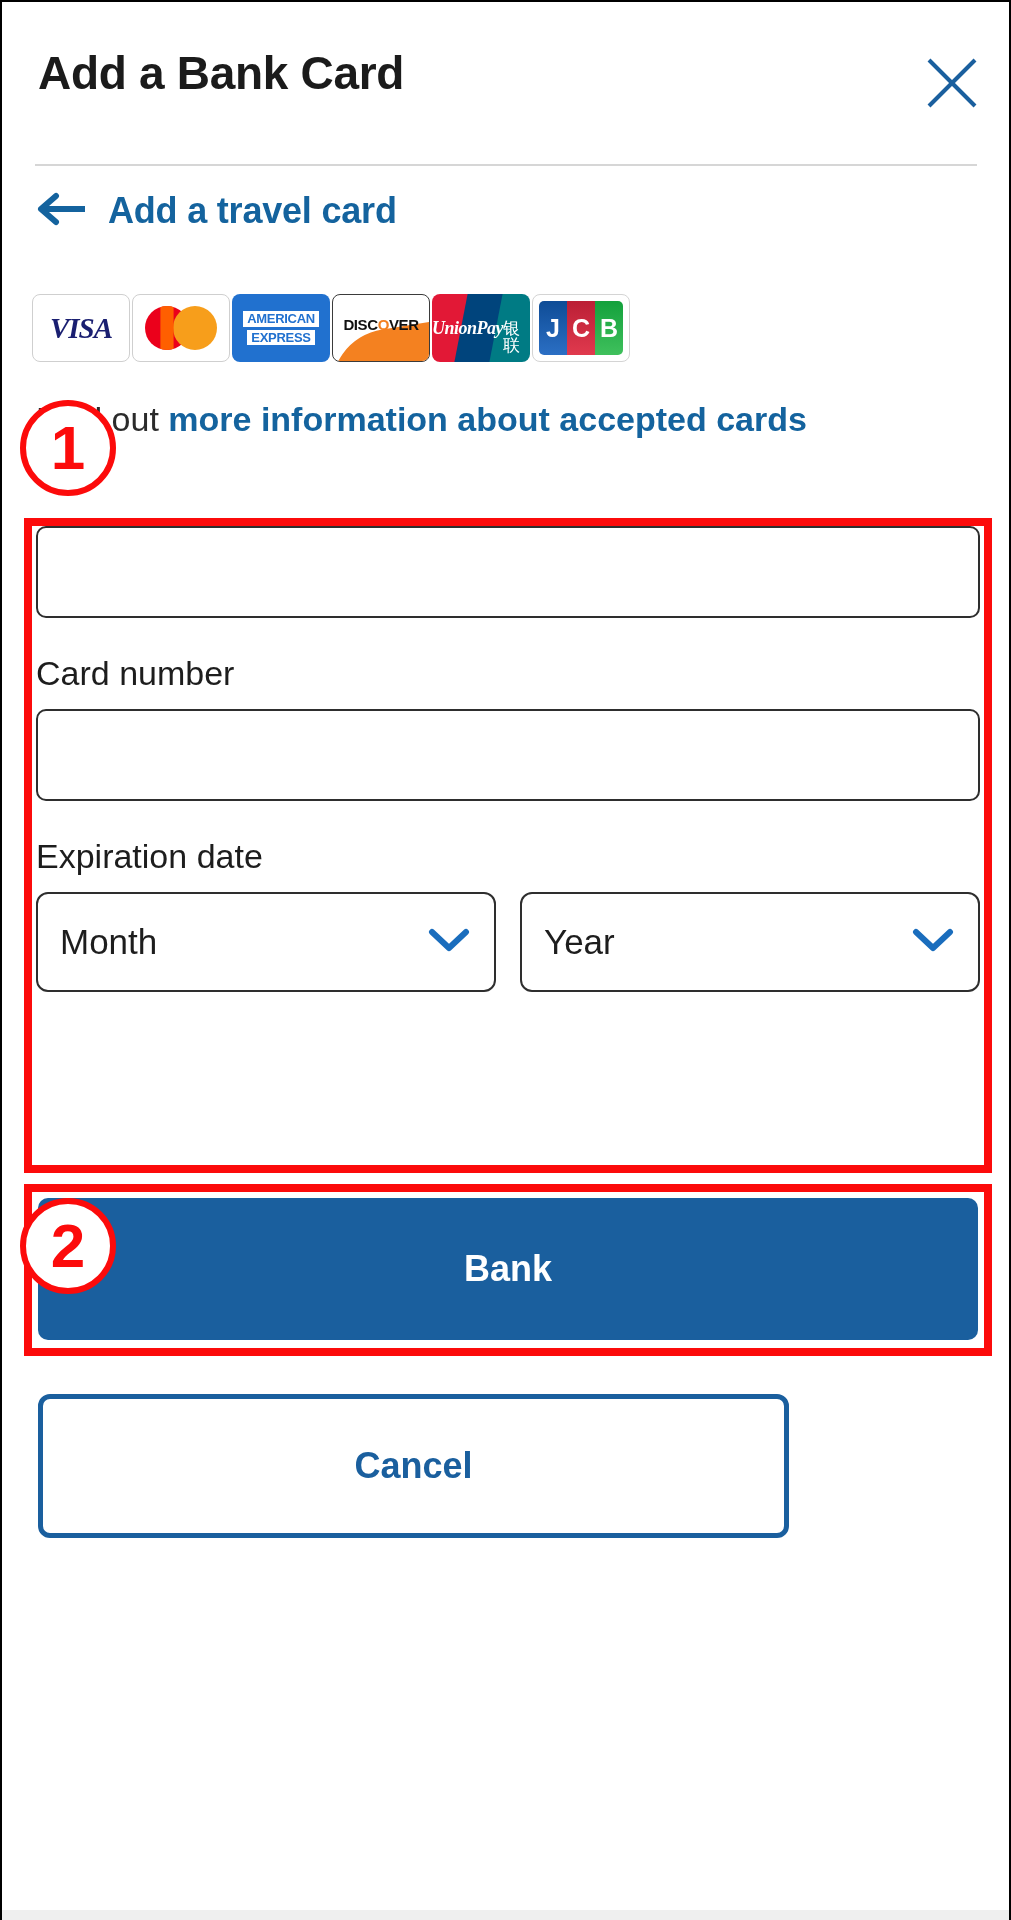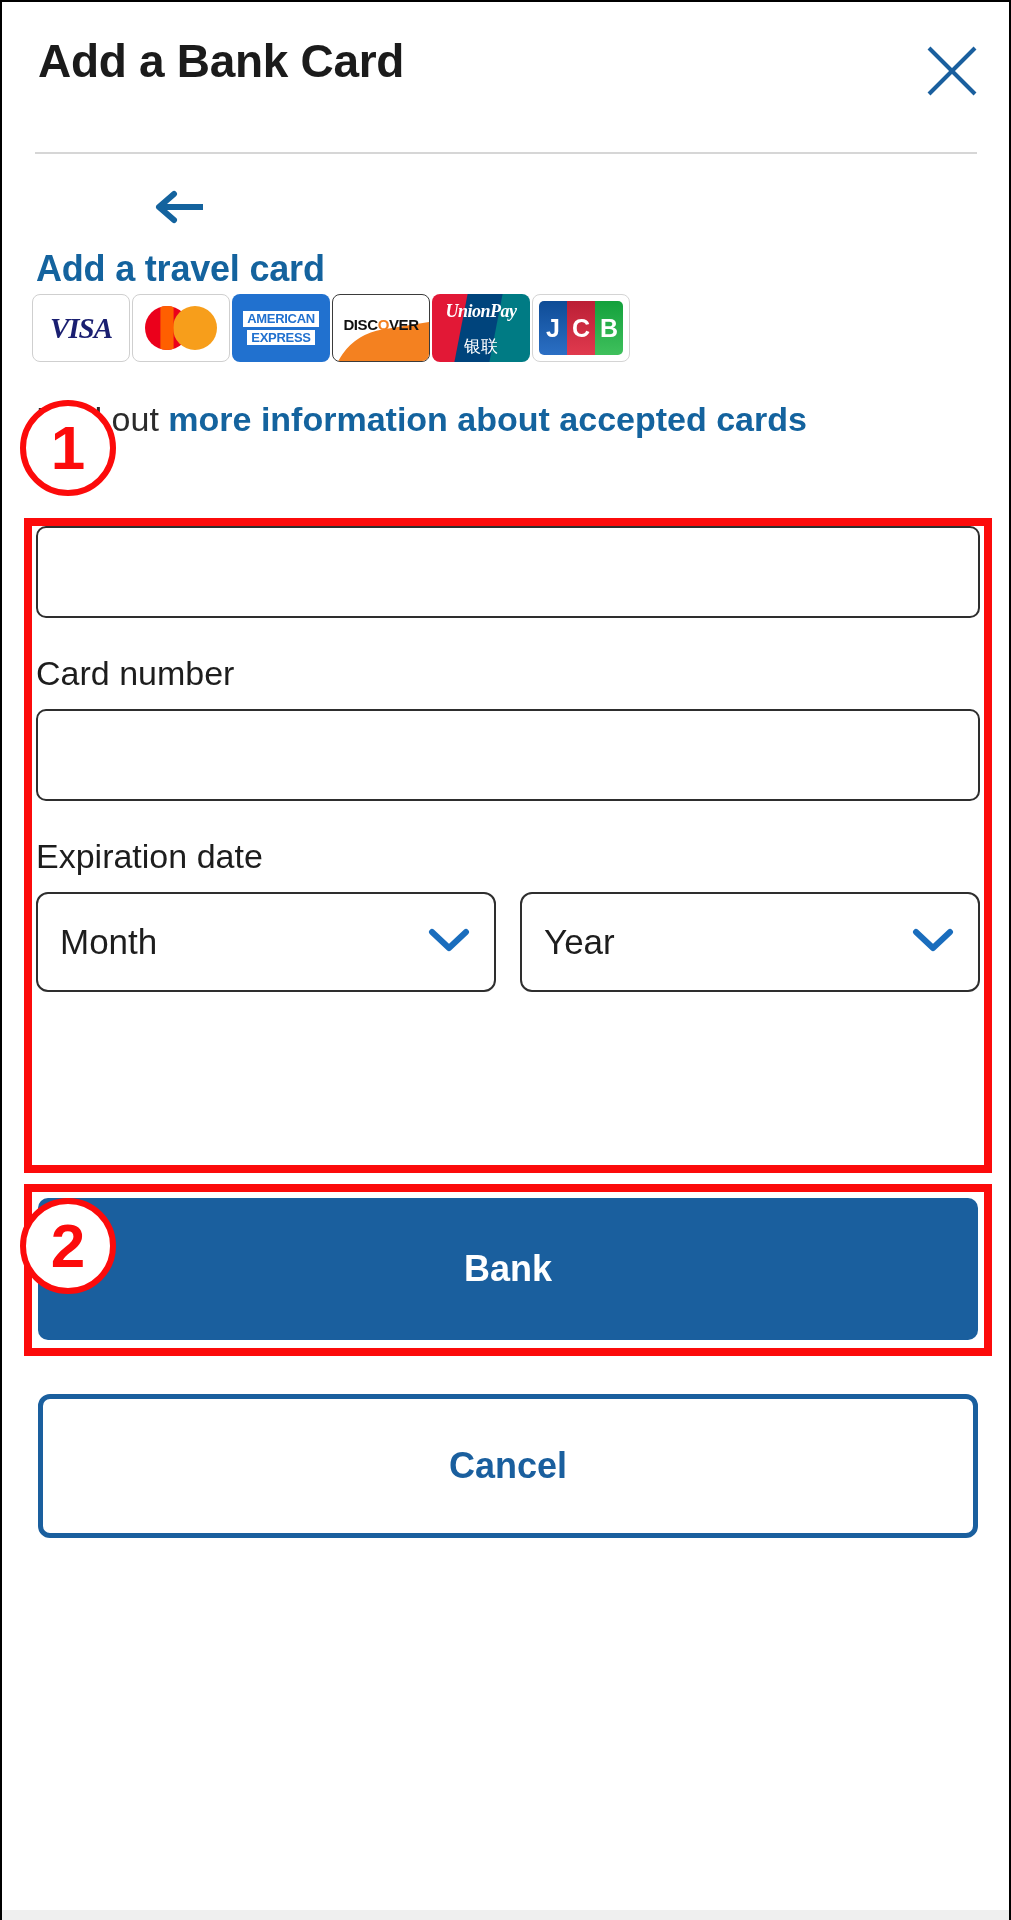--- a/index.html
+++ b/index.html
@@ -18,21 +18,21 @@
     height: 1920px;
     background: #ffffff;
     border-left: 2px solid #000;
     border-right: 2px solid #000;
     border-top: 2px solid #000;
   }
 
   
   .header {
     position: absolute;
-    left: 0; top: 4px;
+    left: 0; top: 16px;
     width: 100%;
     height: 148px;
   }
   .header-title {
     position: absolute;
     left: 36px;
     top: 28px;
     font-size: 46px;
     font-weight: bold;
     color: #1b1b1b;
@@ -62,21 +62,20 @@
   
   .back-link {
     position: absolute;
     left: 34px;
     top: 188px;
     display: flex;
     align-items: center;
     gap: 20px;
     text-decoration: none;
     cursor: pointer;
-    flex-direction: column;
   }
   .back-arrow { display: block; }
   .back-label {
     font-size: 36px;
     font-weight: bold;
     color: #14639e;
     letter-spacing: -0.2px;
   }
 
   
@@ -152,21 +151,21 @@
     z-index: 1;
   }
 
   .logo-unionpay { border: none; background: #ffffff; position: relative; }
   .up-stripe { position: absolute; top: 0; height: 100%; transform: skewX(-11deg); }
   .up-red   { left: -8px;  width: 42px; background: #e21836; }
   .up-blue  { left: 29px;  width: 40px; background: #00447c; }
   .up-green { left: 64px;  width: 48px; background: #007b84; }
   .up-text {
     position: absolute; left: 0; top: 0; width: 100%; height: 100%;
-    display: flex; flex-direction: column; align-items: center; justify-content: center;
+    display: flex; flex-direction: row; align-items: center; justify-content: center;
     z-index: 3; line-height: 1;
   }
   .up-t1 {
     font-family: "Liberation Serif", serif;
     font-style: italic; font-weight: bold;
     font-size: 18px; color: #ffffff; letter-spacing: -0.5px;
   }
   .up-t2 { font-size: 17px; font-weight: normal; color: #ffffff; margin-top: 18px; }
 
   .logo-jcb { border: 1.4px solid #d4d4d4; background: #ffffff; padding: 6px; }
@@ -301,21 +300,21 @@
     font-size: 36px;
     font-weight: bold;
     font-family: "Liberation Sans", sans-serif;
     cursor: pointer;
     z-index: 10;
   }
   .cancel-button {
     position: absolute;
     left: 36px;
     top: 1392px;
-    width: 940px;
+    width: 751px;
     height: 144px;
     background: #ffffff;
     border: 5px solid #1a5f9e;
     border-radius: 12px;
     color: #1a5f9e;
     font-size: 36px;
     font-weight: bold;
     font-family: "Liberation Sans", sans-serif;
     cursor: pointer;
   }

